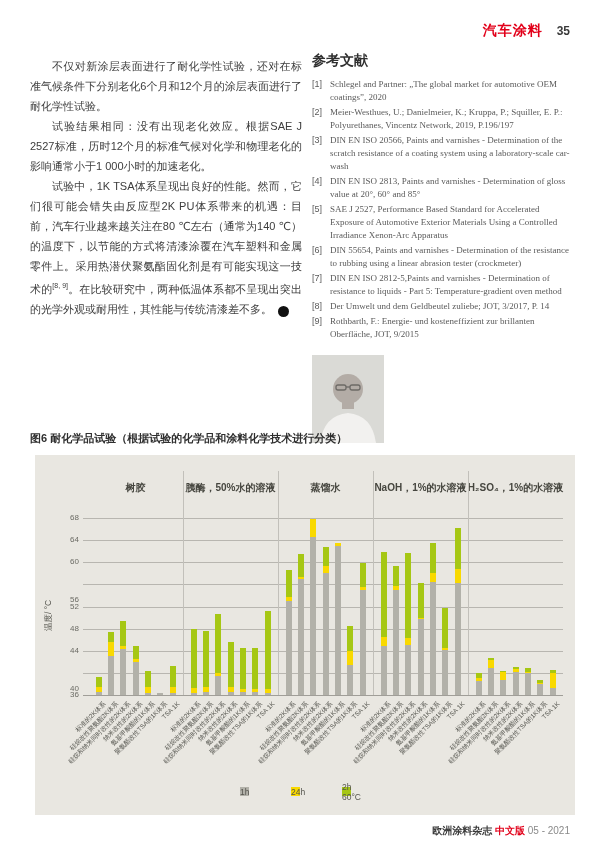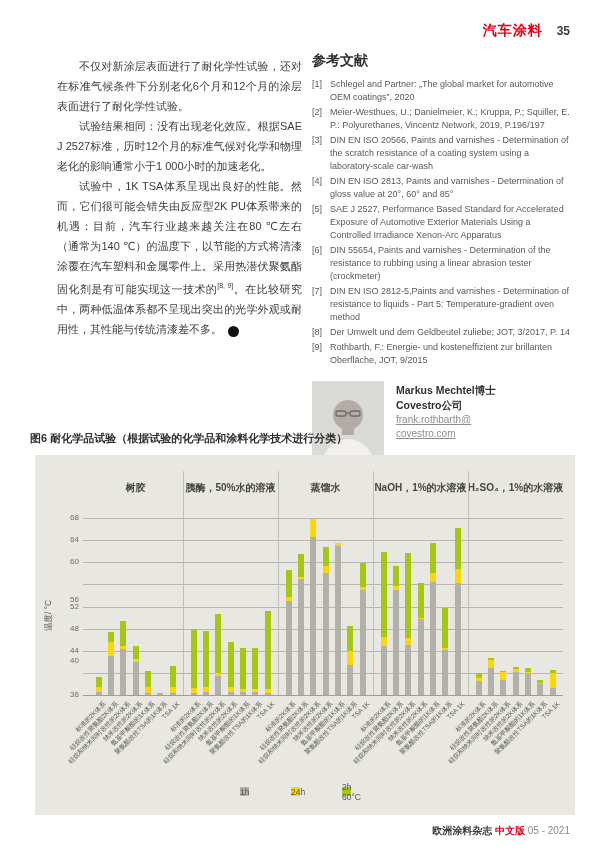--- a/index.html
+++ b/index.html
@@ -7,32 +7,32 @@
     width:600px;height:849px;position:relative;background:#ffffff;
     font-family:"Liberation Sans","DejaVu Sans",sans-serif;color:#3a3a3a;overflow:hidden;
   }
   
   .page-header{position:absolute;top:22px;right:30px;display:flex;align-items:baseline;gap:14px;}
   .section-title{color:#e2001a;font-weight:bold;font-size:14px;letter-spacing:1px;}
   .page-number{color:#3a3a3a;font-weight:bold;font-size:12px;}
   
   .col-left{position:absolute;left:30px;top:56px;width:272px;font-size:11px;line-height:20px;color:#3c3c3c;text-align:justify;}
   .col-left p{margin:0;}
-  .col-left p.indent{text-indent:22px;margin-left:27px;}
+  .col-left p.indent{text-indent:22px;}
   .future-heading{color:#e2001a;font-weight:bold;font-size:13px;margin:14px 0 6px 0;}
   .end-marker{display:inline-flex;width:11px;height:11px;border-radius:50%;background:#111;color:#fff;
     font-size:8px;font-weight:bold;align-items:center;justify-content:center;vertical-align:-1px;margin-left:6px;}
   sup{font-size:7px;}
   
   .col-right{position:absolute;left:312px;top:52px;width:262px;}
   .ref-heading{font-size:14px;font-weight:bold;color:#2f2f2f;margin:0 0 8px 0;}
   .ref-list{margin:0;padding:0;list-style:none;font-size:9px;line-height:13px;color:#5a5a5a;}
   .ref-list li{display:flex;margin-bottom:2px;}
   .ref-num{flex:0 0 18px;}
-  .ref-text{flex:1;}
+  .ref-text{flex:1;font-family:Liberation Serif, serif;}
   
   .author-block{display:flex;margin-top:14px;gap:12px;}
   .author-photo{width:72px;height:88px;background:#dcdcd9;flex:0 0 72px;overflow:hidden;}
   .author-info{font-size:10.5px;line-height:15px;padding-top:2px;}
   .author-name,.author-company{font-weight:bold;color:#2f2f2f;}
   .author-email{color:#8d8d8d;text-decoration:underline;font-size:10px;line-height:14px;display:block;}
   
   .figure-caption{position:absolute;left:30px;top:431px;font-size:11px;font-weight:bold;color:#2f2f2f;}
   .chart-panel{position:absolute;left:35px;top:455px;width:540px;height:360px;background:#e9e7e1;}
   .chart-panel *{position:absolute;}
@@ -112,35 +112,29 @@
       <svg width="72" height="88" viewBox="0 0 72 88">
         <rect width="72" height="88" fill="#dadad6"></rect>
         <circle cx="36" cy="34" r="15" fill="#b3aca6"></circle>
         <rect x="30" y="44" width="12" height="10" fill="#b3aca6"></rect>
         <path d="M8 88 Q12 60 36 58 Q60 60 64 88 Z" fill="#f2f1ef"></path>
         <rect x="24" y="30" width="10" height="5" rx="2" fill="none" stroke="#6d6a66" stroke-width="1.3"></rect>
         <rect x="38" y="30" width="10" height="5" rx="2" fill="none" stroke="#6d6a66" stroke-width="1.3"></rect>
         <line x1="34" y1="32" x2="38" y2="32" stroke="#6d6a66" stroke-width="1.3"></line>
       </svg>
     </div>
-    <div class="author-info">
-      <div class="author-name">Markus Mechtel博士</div>
-      <div class="author-company">Covestro公司</div>
-      <a class="author-email">frank.rothbarth@</a>
-      <a class="author-email">covestro.com</a>
-    </div>
   </div>
 </div>
 
 <div class="figure-caption">图6 耐化学品试验（根据试验的化学品和涂料化学技术进行分类）</div>
 <div class="chart-panel">
     <div class="gridline base" style="left: 48px; top: 240px; width: 480px;"></div>
     <div class="ytick" style="left: 24px; top: 235px;">36</div>
     <div class="gridline" style="left: 48px; top: 217.875px; width: 480px;"></div>
-    <div class="ytick" style="left: 24px; top: 201px;">40</div>
+    <div class="ytick" style="left: 24px; top: 229px;">40</div>
     <div class="gridline" style="left: 48px; top: 195.75px; width: 480px;"></div>
     <div class="ytick" style="left: 24px; top: 190.75px;">44</div>
     <div class="gridline" style="left: 48px; top: 173.625px; width: 480px;"></div>
     <div class="ytick" style="left: 24px; top: 168.625px;">48</div>
     <div class="gridline" style="left: 48px; top: 151.5px; width: 480px;"></div>
     <div class="ytick" style="left: 24px; top: 146.5px;">52</div>
     <div class="gridline" style="left: 48px; top: 129.375px; width: 480px;"></div>
     <div class="ytick" style="left: 24px; top: 140px;">56</div>
     <div class="gridline" style="left: 48px; top: 107.25px; width: 480px;"></div>
     <div class="ytick" style="left: 24px; top: 102.25px;">60</div>

